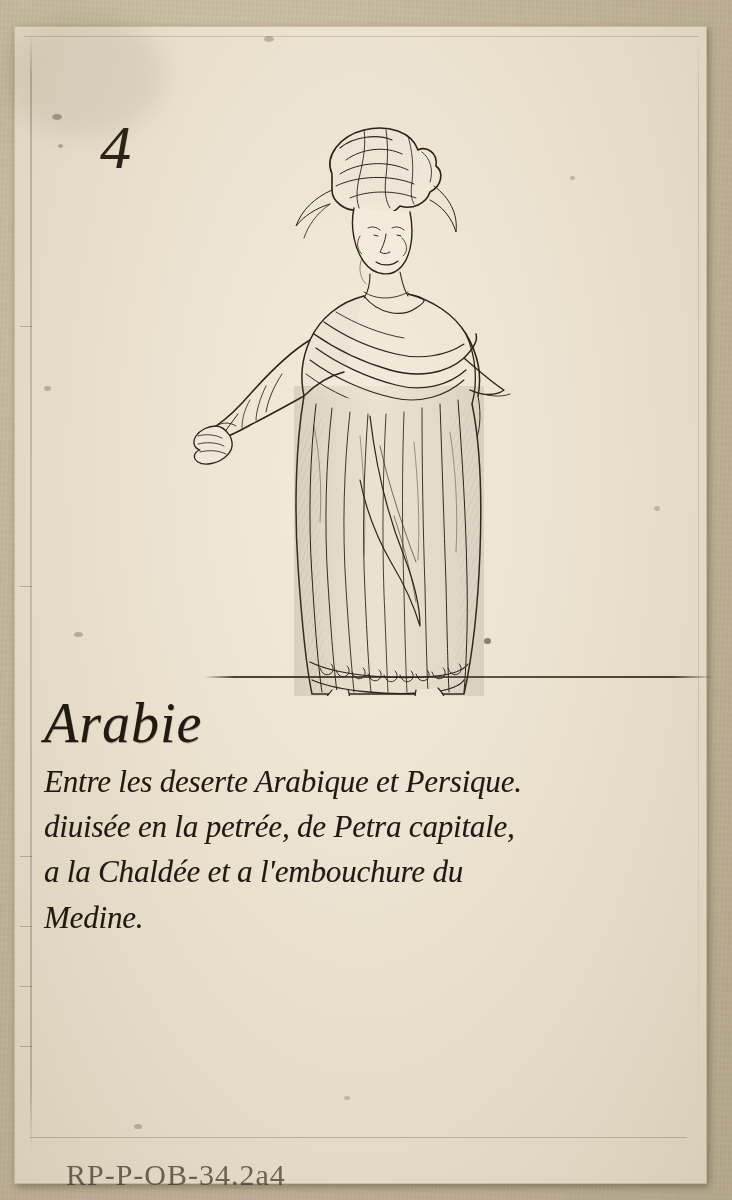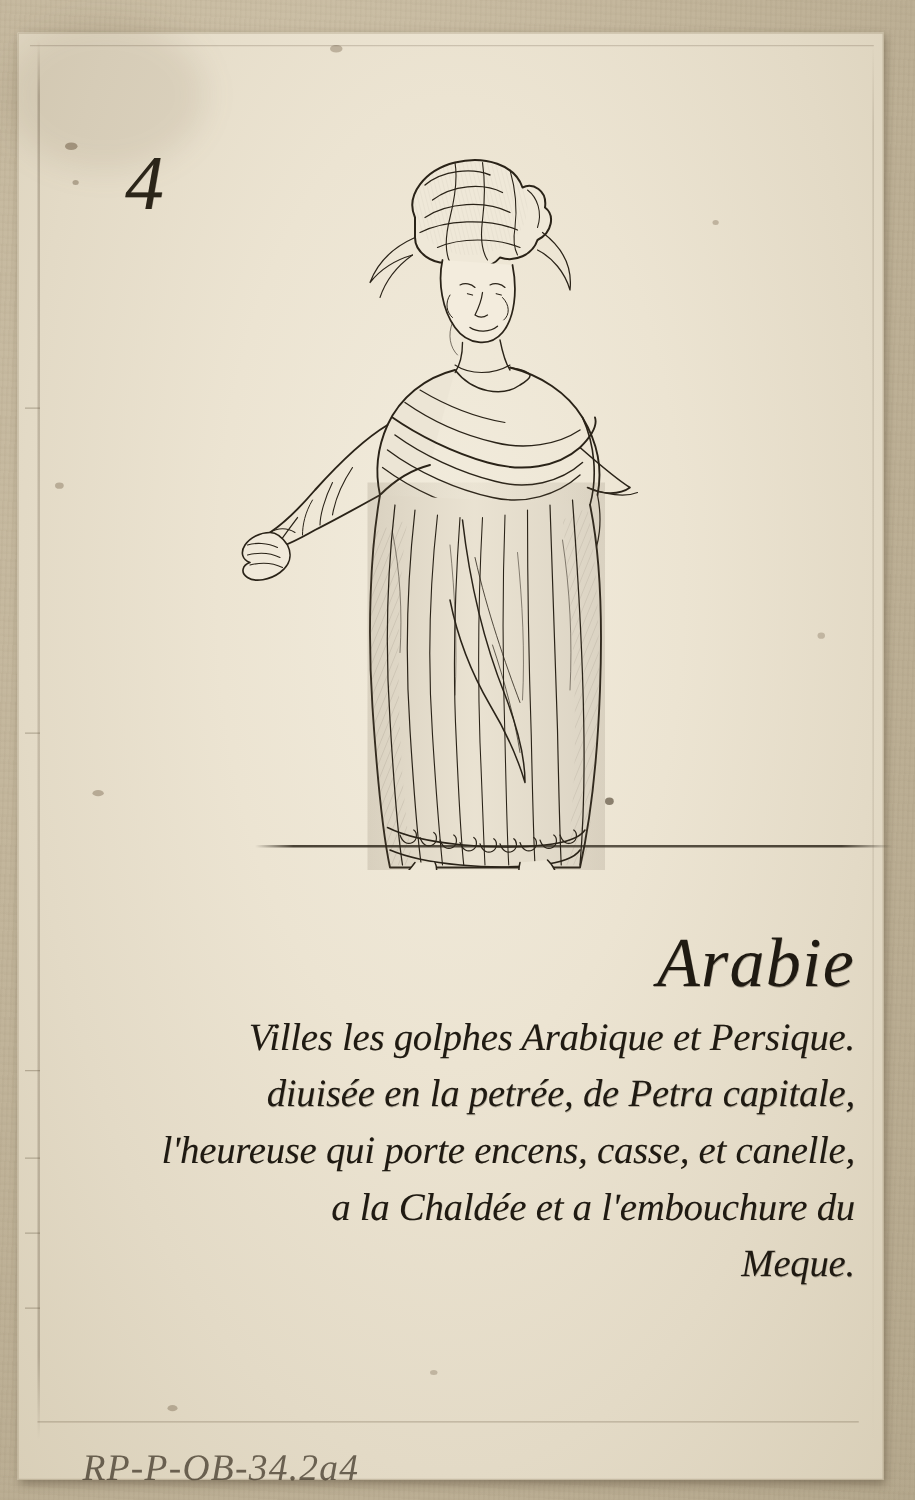--- a/index.html
+++ b/index.html
@@ -126,23 +126,23 @@
       rgba(45,38,26,0.85) 6%,
       rgba(45,38,26,0.75) 50%,
       rgba(45,38,26,0.85) 92%,
       rgba(45,38,26,0.0) 100%);
   }
 
   
   #caption-block {
     position: absolute;
     left: 30px;
-    top: 716px;
+    top: 668px;
     width: 640px;
-    text-align: right;
+    text-align: left;
     color: #1f1a12;
   }
   #caption-title {
     font-family: "Liberation Serif", serif;
     font-style: italic;
     font-size: 56px;
     line-height: 1.05;
     letter-spacing: 1px;
     margin-bottom: 6px;
     text-shadow: 0.5px 0.5px 0 rgba(50,40,28,0.35);
@@ -156,21 +156,20 @@
     white-space: nowrap;
     text-shadow: 0.35px 0.35px 0 rgba(50,40,28,0.30);
   }
 
   
   #inscription {
     position: absolute;
     left: 52px;
     bottom: -8px;
     font-family: "Liberation Serif", serif;
-    font-style: italic;
     font-size: 30px;
     color: rgba(60,50,36,0.72);
     letter-spacing: 1px;
   }
   #inscription-rule {
     position: absolute;
     left: 16px;
     right: 20px;
     bottom: 46px;
     height: 1px;
@@ -359,24 +358,23 @@
 
           <path d="M150 622 C190 628 260 628 300 620" stroke-width="0.8" opacity="0.6"></path>
         </g>
       </svg>
     </div>
 
     <div id="ground-line"></div>
 
     <div id="caption-block">
       <div id="caption-title">Arabie</div>
-      <div class="caption-line">Villes les golphes Arabique et Persique.</div>
+      <div class="caption-line">Entre les deserte Arabique et Persique.</div>
       <div class="caption-line">diuisée en la petrée, de Petra capitale,</div>
-      <div class="caption-line">l'heureuse qui porte encens, casse, et canelle,</div>
       <div class="caption-line">a la Chaldée et a l'embouchure du</div>
-      <div class="caption-line">Meque.</div>
+      <div class="caption-line">Medine.</div>
     </div>
 
     <div id="inscription-rule"></div>
     <div id="inscription">RP-P-OB-34.2a4</div>
 
   </div>
 </div>
 
 </body></html>

